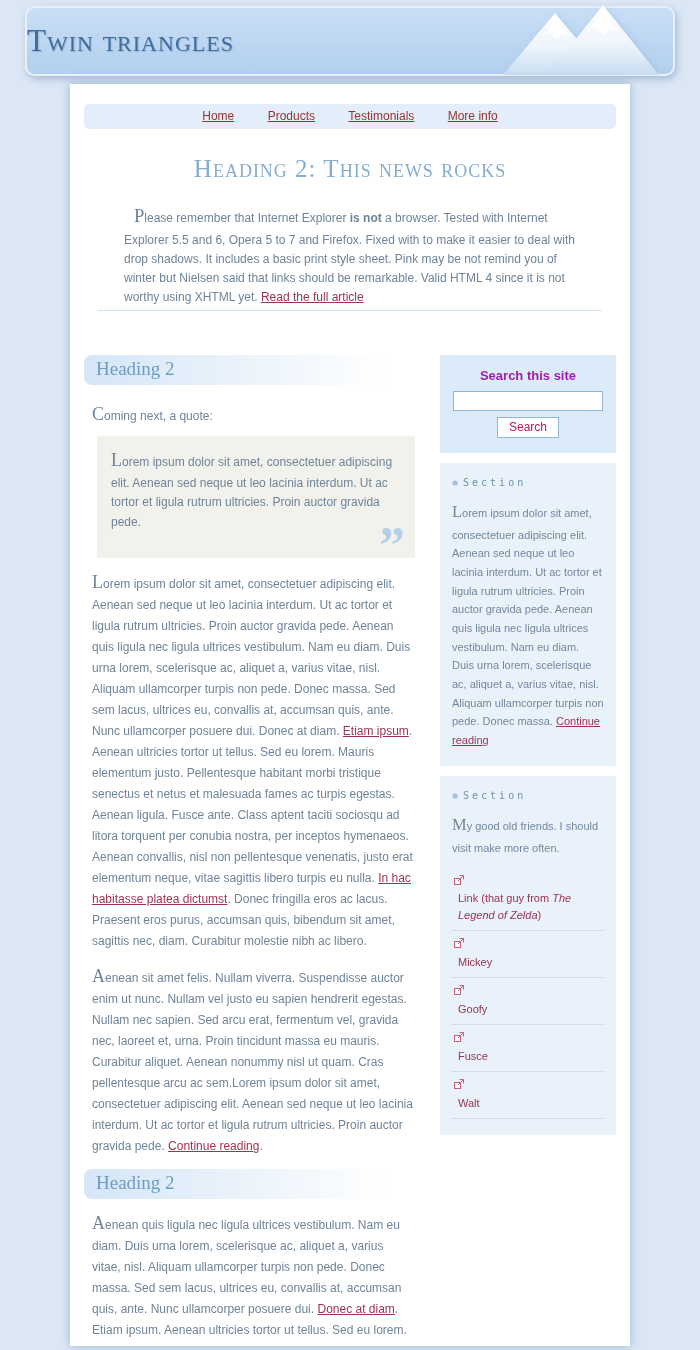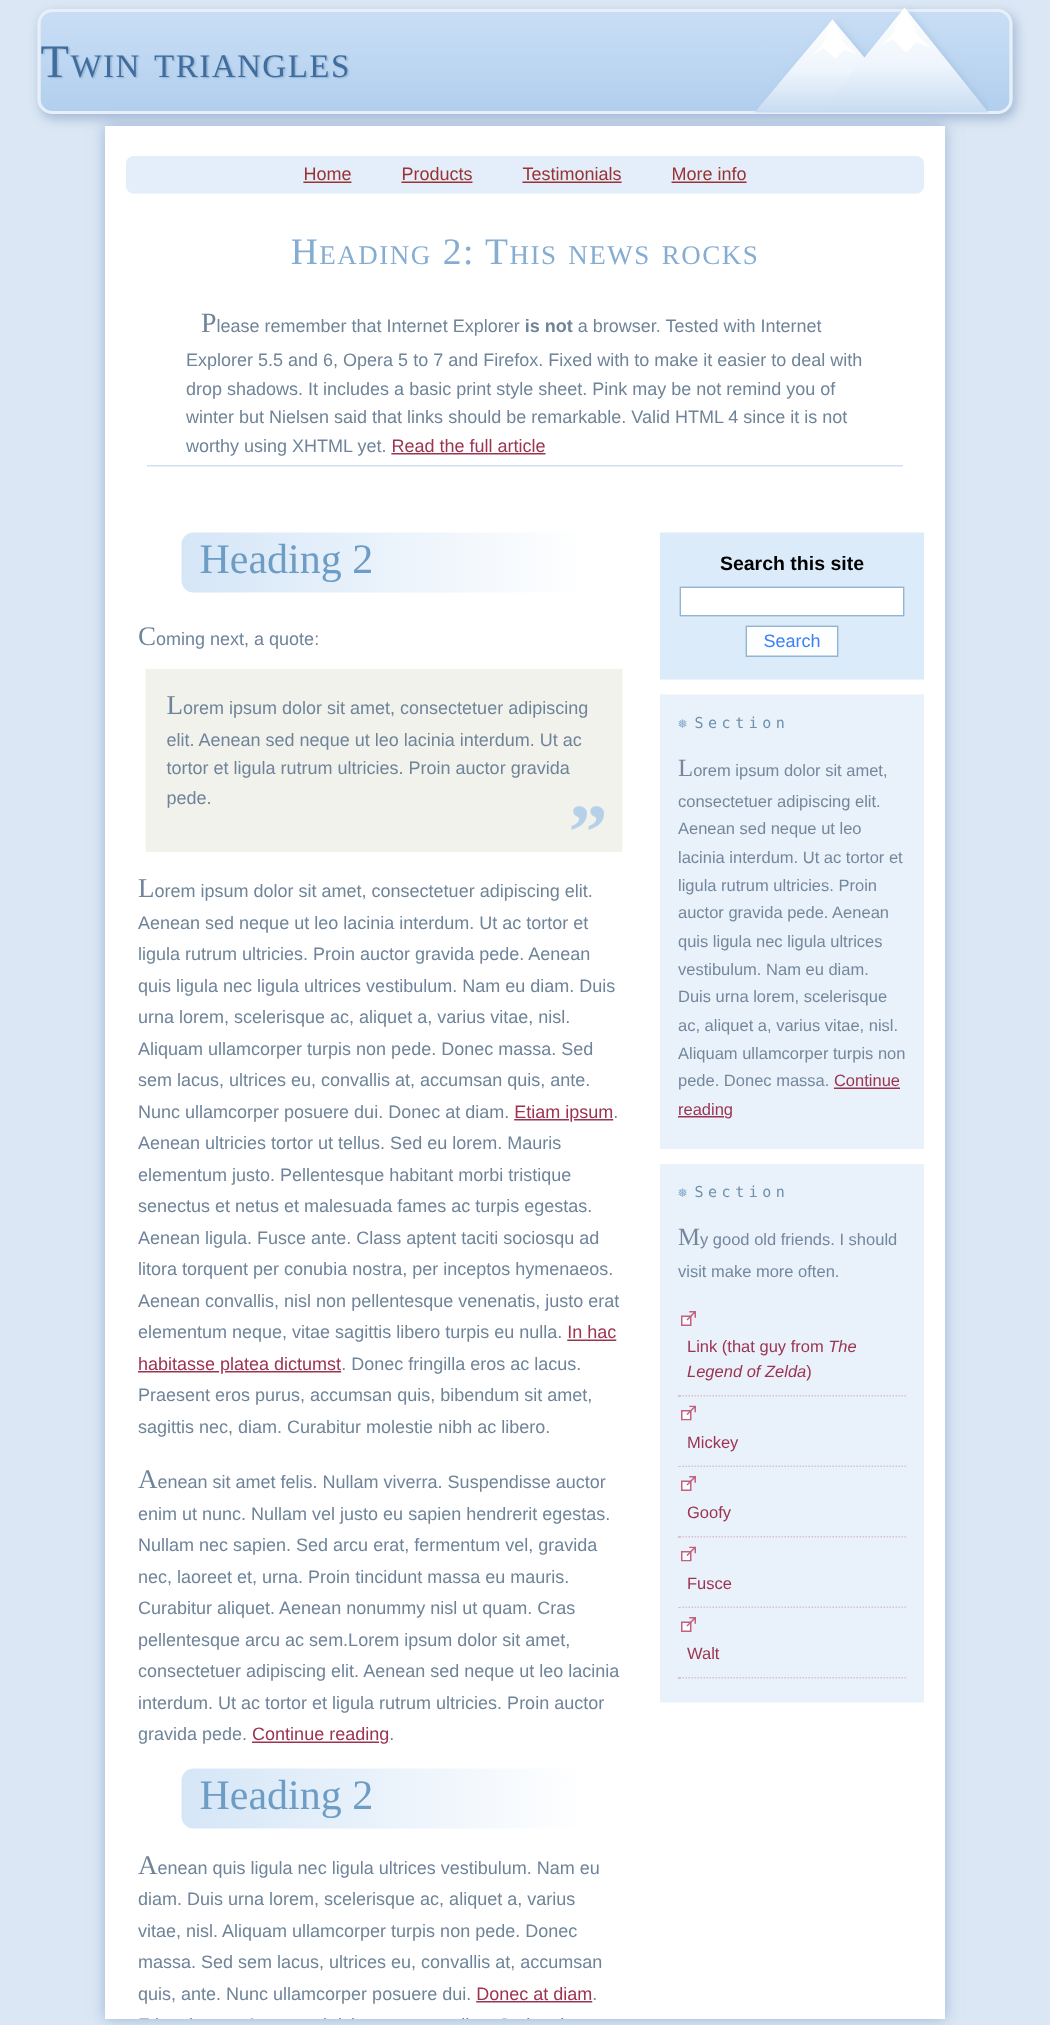--- a/index.html
+++ b/index.html
@@ -91,25 +91,24 @@
   .columns {
     display:flex; align-items:flex-start;
     margin:44px 14px 0; gap:25px;
   }
   .main-col { width:331px; flex:none; }
   .side-col { flex:1; }
 
   .h2bar {
     font-family:"Liberation Serif", serif;
     font-weight:normal;
-    font-size:28px; color:#6d9cc4;
+    font-size:19px; color:#6d9cc4;
     background:linear-gradient(to right, #d5e6f7, rgba(238,246,252,0) 92%);
     border-radius:8px 0 0 8px;
     padding:3px 12px 5px;
-    margin-left:37px;
   }
   .lead { margin:19px 0 0 8px; }
   .dc::first-letter {
     font-family:"Liberation Serif", serif;
     font-size:150%;
   }
   .quote {
     margin:11px 0 0 13px;
     background:#f2f2ec;
     padding:10px 14px 26px;
@@ -124,30 +123,30 @@
   }
   .bodyp { margin:14px 0 0 8px; line-height:21px; }
   .bodyp a, .rich a { color:#9c3350; text-decoration:underline; }
   .h2bar.second { margin-top:12px; }
 
   
   .searchbox {
     background:#dcebfa; padding:13px 10px 15px;
     text-align:center;
   }
-  .search-title { font-weight:bold; font-size:13px; color:#000000; }
+  .search-title { font-weight:bold; font-size:13px; color:#a21caf; }
   .search-input {
     margin-top:8px; width:150px; height:20px;
     border:1px solid #92b5d3; background:#fff;
     font-size:12px; padding:0 4px; color:#51718e;
   }
   .search-btn {
     margin-top:6px; padding:2px 11px 3px;
     background:#fdfeff; border:1px solid #92b5d3;
-    color:#3b82f6; font-size:12px;
+    color:#be185d; font-size:12px;
   }
   .sidesection {
     background:#e9f2fb; margin-top:10px;
     padding:14px 12px 16px;
   }
   .side-h3 {
     font-family:"DejaVu Sans Mono", monospace;
     font-weight:normal;
     font-size:10px; letter-spacing:3px;
     color:#6d90ae;

